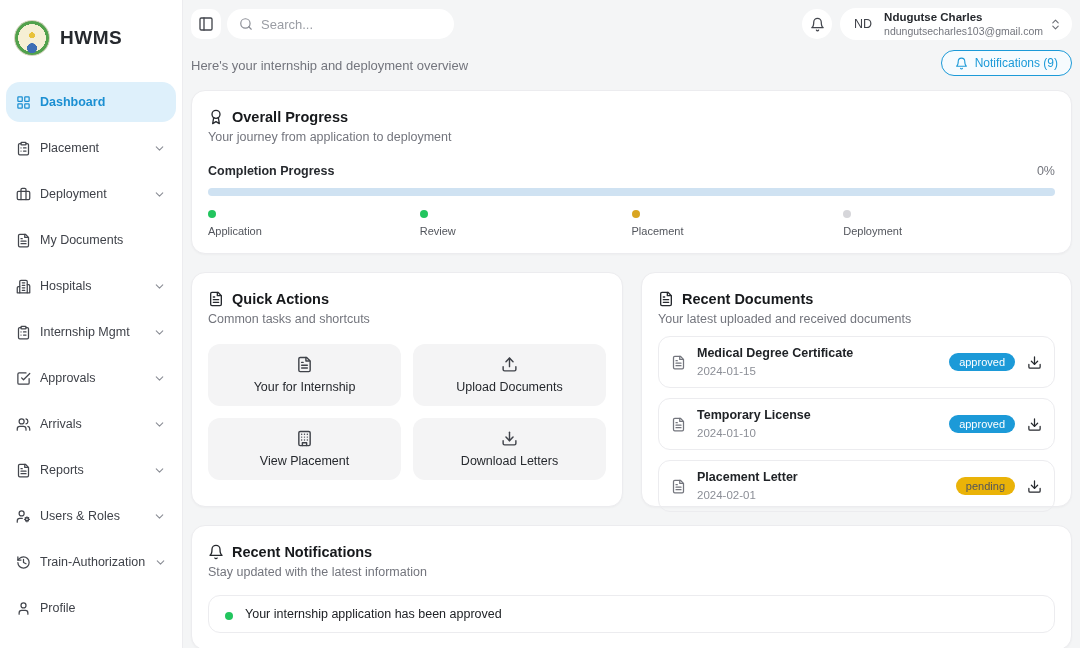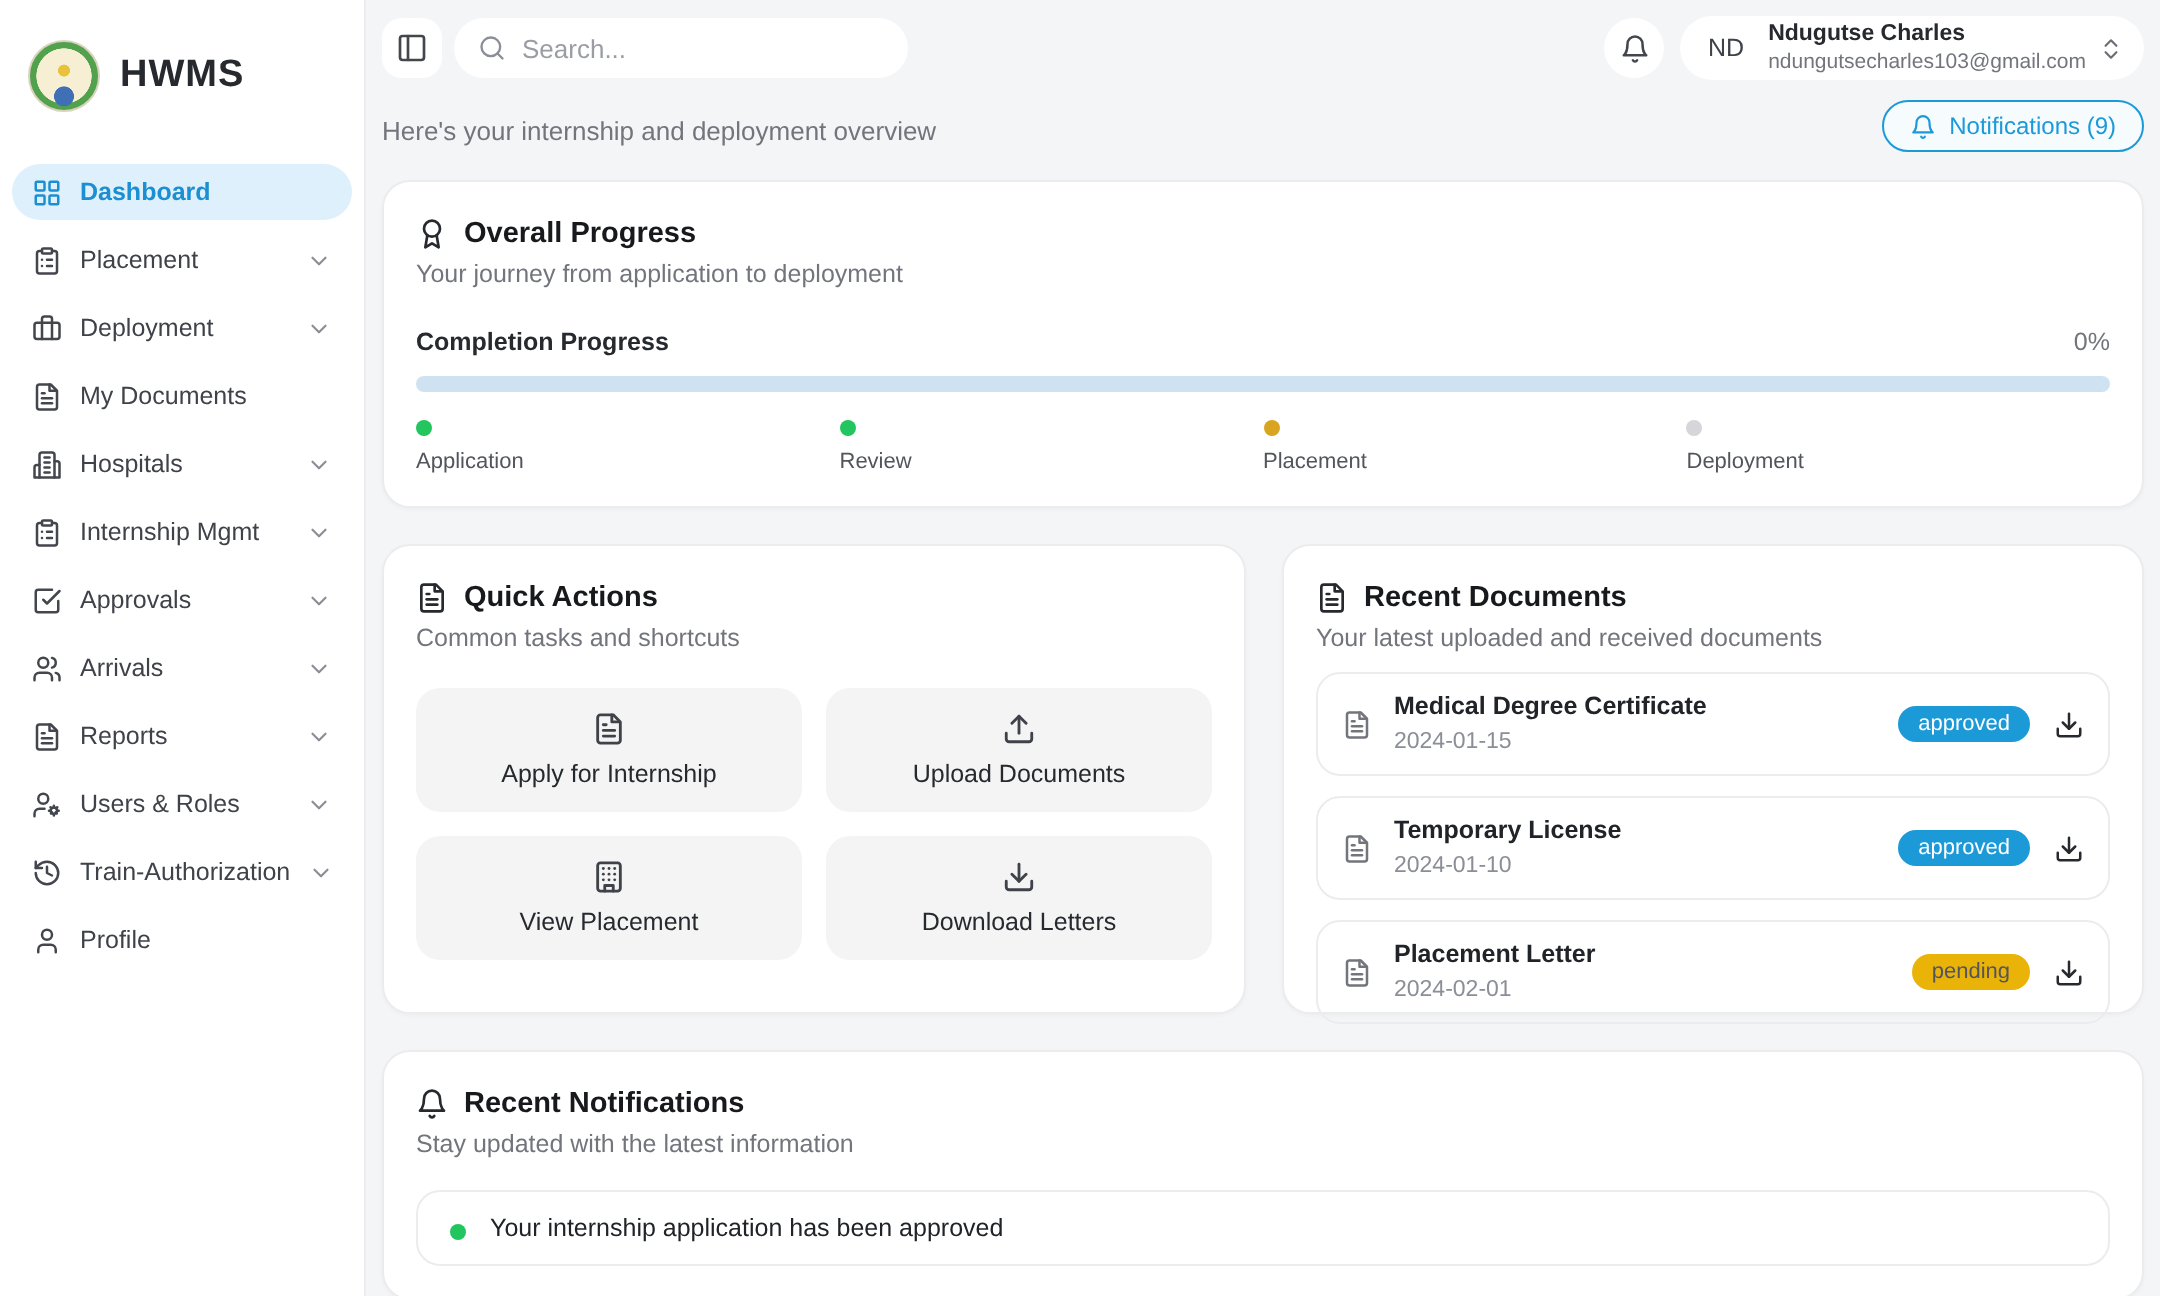--- a/index.html
+++ b/index.html
@@ -13,21 +13,21 @@
     border-right:1px solid #ececef; padding:20px 6px 0 6px; }
   .brand { display:flex; align-items:center; gap:10px; padding:0 8px; margin-bottom:26px; }
   .emblem { width:36px; height:36px; border-radius:50%; position:relative; flex:none;
     background:
       radial-gradient(circle at 50% 80%, #3f6fb5 0 15%, rgba(0,0,0,0) 16%),
       radial-gradient(circle at 50% 42%, #e8c23a 0 11%, rgba(0,0,0,0) 12%),
       radial-gradient(circle, #f6efd4 0 57%, #52a14c 58% 80%, #efe9d6 81% 100%);
     border:1px solid #d8d3bf; }
   .brand-name { font-size:19px; font-weight:700; letter-spacing:.5px; color:#26292e;text-align:right; }
 
-  .nav-item { display:flex; align-items:center; gap:9px; height:28px; margin-bottom:6px;
+  .nav-item { display:flex; align-items:center; gap:9px; height:40px; margin-bottom:6px;
     padding:0 10px; border-radius:14px; font-size:12.5px; color:#3f4249; cursor:pointer; }
   .nav-item .nav-icon { width:15px; height:15px; flex:none; color:#43464d; }
   .nav-item .nav-label { flex:1; white-space:nowrap; }
   .nav-item .chev { width:13px; height:13px; color:#8b8e96; flex:none; }
   .nav-item.active { background:#def0fb; color:#1b8fd2; font-weight:600; }
   .nav-item.active .nav-icon { color:#1b8fd2; }
 
   
   .main { flex:1; height:100%; padding:8px 8px 0 8px; overflow:hidden; }
 
@@ -434,21 +434,21 @@
             </svg>
           <span class="card-title">Quick Actions</span>
         </div>
         <div class="card-sub">Common tasks and shortcuts</div>
 
         <div class="qa-grid">
           <button class="qa-btn">
             <svg fill="none" stroke="currentColor" stroke-width="2" stroke-linecap="round" stroke-linejoin="round">
                 <use href="#i-file"></use>
               </svg>
-            <span class="qa-label">Apply for Internship</span>
+            <span class="qa-label">Your for Internship</span>
           </button>
           <button class="qa-btn">
             <svg fill="none" stroke="currentColor" stroke-width="2" stroke-linecap="round" stroke-linejoin="round">
                 <use href="#i-upload"></use>
               </svg>
             <span class="qa-label">Upload Documents</span>
           </button>
           <button class="qa-btn">
             <svg fill="none" stroke="currentColor" stroke-width="2" stroke-linecap="round" stroke-linejoin="round">
                 <use href="#i-buildwin"></use>

